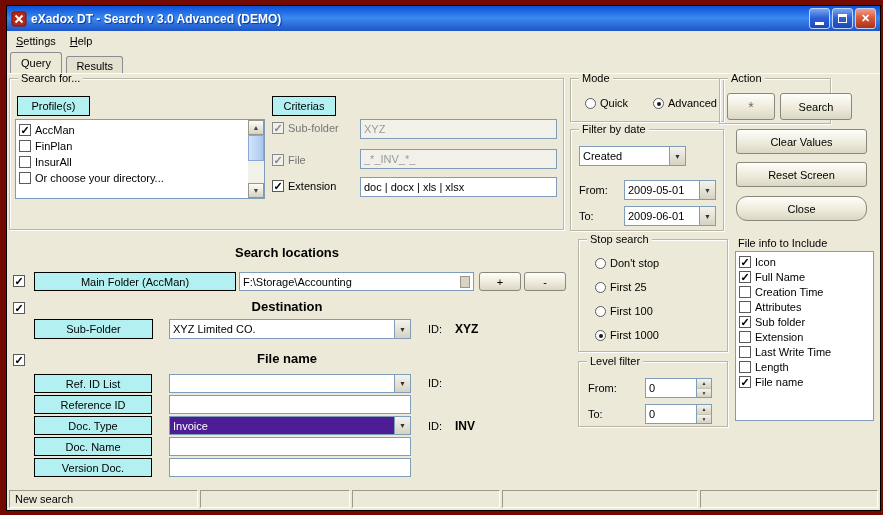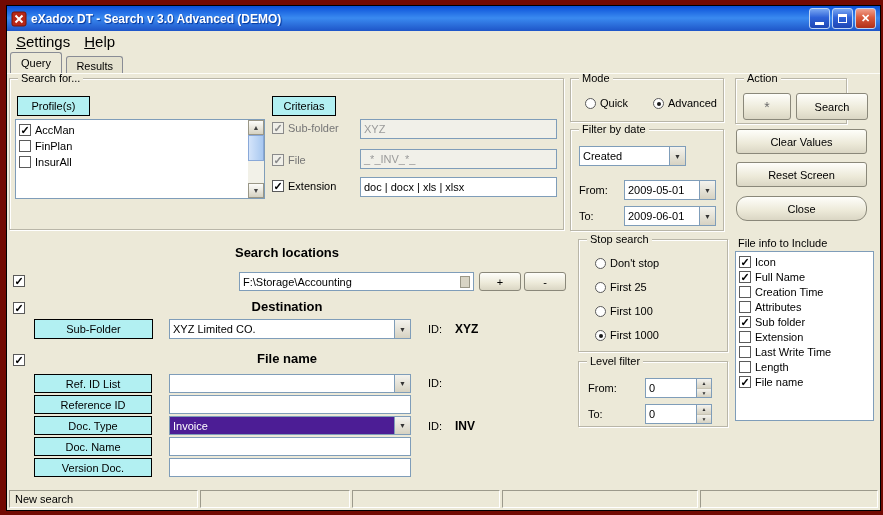--- a/index.html
+++ b/index.html
@@ -7,21 +7,21 @@
   .win{position:absolute;left:6px;top:5px;width:875px;height:506px;background:#ECE9D8;border:1px solid #000;display:flex;flex-direction:column;}
   .titlebar{height:25px;background:linear-gradient(180deg,#0A50D8 0%,#3A8AF0 48%,#1E55C8 100%);display:flex;align-items:center;padding:0 4px;gap:4px;flex:0 0 auto;}
   .title-text{color:#fff;font-weight:bold;font-size:12px;flex:1;text-shadow:1px 1px 1px #00349C;white-space:nowrap;overflow:hidden;}
   .app-icon{width:16px;height:16px;flex:0 0 auto;}
   .tb-buttons{display:flex;gap:2px;}
   .tb-btn{width:21px;height:21px;border-radius:3px;border:1px solid #BDD4F5;display:flex;align-items:center;justify-content:center;color:#fff;font-size:11px;font-weight:bold;cursor:default;}
   .tb-btn.minb,.tb-btn.maxb{background:linear-gradient(180deg,#7AA8F2,#2E62D8 45%,#1E46B4);}
   .tb-btn.closeb{background:linear-gradient(180deg,#F0A08C,#DA5A3C 45%,#B03018);}
   .minbar{width:9px;height:3px;background:#fff;margin-top:10px;}
   .maxbox{width:9px;height:9px;border:1px solid #fff;border-top-width:3px;}
-  .menubar{height:20px;display:flex;align-items:center;padding-left:2px;font-size:15px;flex:0 0 auto;}
+  .menubar{height:20px;display:flex;align-items:center;padding-left:2px;font-size:11px;flex:0 0 auto;}
   .menu-item{padding:2px 7px;}
   .menu-item::first-letter{text-decoration:underline;}
   .tabstrip{height:23px;flex:0 0 auto;padding-left:3px;position:relative;}
   .tabstrip::after{content:"";position:absolute;left:0;right:0;bottom:0;height:1px;background:#FDFDF8;}
   .tab{display:inline-block;font-size:11px;padding:3px 9px 2px;border:1px solid #898C95;border-bottom:none;border-radius:3px 3px 0 0;background:#E4E1CE;position:relative;top:4px;}
   .tab.active{top:1px;padding:4px 10px 4px;background:#ECE9D8;z-index:2;}
   .client{flex:1;position:relative;overflow:hidden;}
   .statusbar{height:22px;flex:0 0 auto;display:flex;align-items:stretch;padding:2px;gap:2px;}
   .sb-panel{border:1px solid;border-color:#9C9A8C #FFF #FFF #9C9A8C;font-size:11px;display:flex;align-items:center;padding:0 5px;white-space:nowrap;}
   .abs{position:absolute;}
@@ -106,20 +106,24 @@
             <span class="lbl">AccMan</span>
           </div>
           <div class="lb-row">
             <span class="check"></span>
             <span class="lbl">FinPlan</span>
           </div>
           <div class="lb-row">
             <span class="check"></span>
             <span class="lbl">InsurAll</span>
           </div>
+          <div class="lb-row">
+            <span class="check"></span>
+            <span class="lbl">Or choose your directory...</span>
+          </div>
         </div>
         <div class="scrollbar">
           <span class="sb-arrow">▲</span>
           <span class="sb-thumb"></span>
           <span class="sb-track"></span>
           <span class="sb-arrow">▼</span>
         </div>
       </div>
 
       <div class="cyanbtn abs" style="left:262px;top:17px;width:64px;height:20px;">Criterias</div>
@@ -148,21 +152,21 @@
       <div class="radio-item abs" style="left:14px;top:18px;">
         <span class="radio"></span>
         <span>Quick</span>
       </div>
       <div class="radio-item abs" style="left:82px;top:18px;">
         <span class="radio on"></span>
         <span>Advanced</span>
       </div>
     </div>
 
-    <div class="group" style="left:728px;top:4px;width:112px;height:46px;">
+    <div class="group" style="left:712px;top:4px;width:112px;height:46px;">
       <span class="group-label">Action</span>
       <div class="btn abs" style="left:7px;top:14px;width:48px;height:27px;">
           <span class="star">*</span>
         </div>
       <div class="btn abs" style="left:60px;top:14px;width:72px;height:27px;">Search</div>
     </div>
 
     <div class="group" style="left:563px;top:55px;width:154px;height:102px;">
       <span class="group-label">Filter by date</span>
       <div class="combo abs" style="left:8px;top:16px;width:107px;height:20px;">
@@ -180,20 +184,21 @@
         <span class="combo-arrow">▼</span>
       </div>
     </div>
 
     <div class="btn abs" style="left:729px;top:55px;width:131px;height:25px;">Clear Values</div>
     <div class="btn abs" style="left:729px;top:88px;width:131px;height:25px;">Reset Screen</div>
     <div class="btn abs" style="left:729px;top:122px;width:131px;height:25px;border-radius:11px;">Close</div>
 
     <div class="heading abs" style="left:0;top:171px;">Search locations</div>
     <span class="check abs on" style="left:6px;top:201px;">✓</span>
+    <div class="cyanbtn abs" style="left:27px;top:198px;width:202px;height:19px;">Main Folder (AccMan)</div>
     <div class="field abs" style="left:232px;top:198px;width:235px;height:19px;">
       <span>F:\Storage\Accounting</span>
       <span class="pathgrip"></span>
     </div>
     <div class="btn abs" style="left:472px;top:198px;width:42px;height:19px;">+</div>
     <div class="btn abs" style="left:517px;top:198px;width:42px;height:19px;">-</div>
 
     <div class="heading abs" style="left:0;top:225px;">Destination</div>
     <span class="check abs on" style="left:6px;top:228px;">✓</span>
     <div class="cyanbtn abs" style="left:27px;top:245px;width:119px;height:20px;">Sub-Folder</div>

